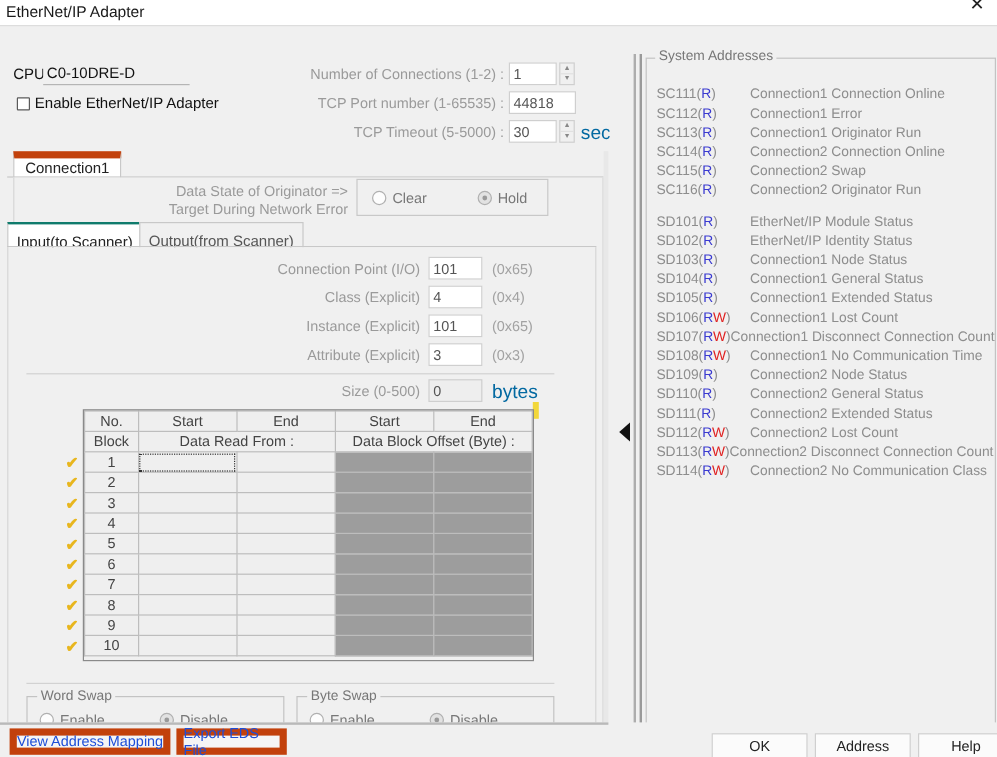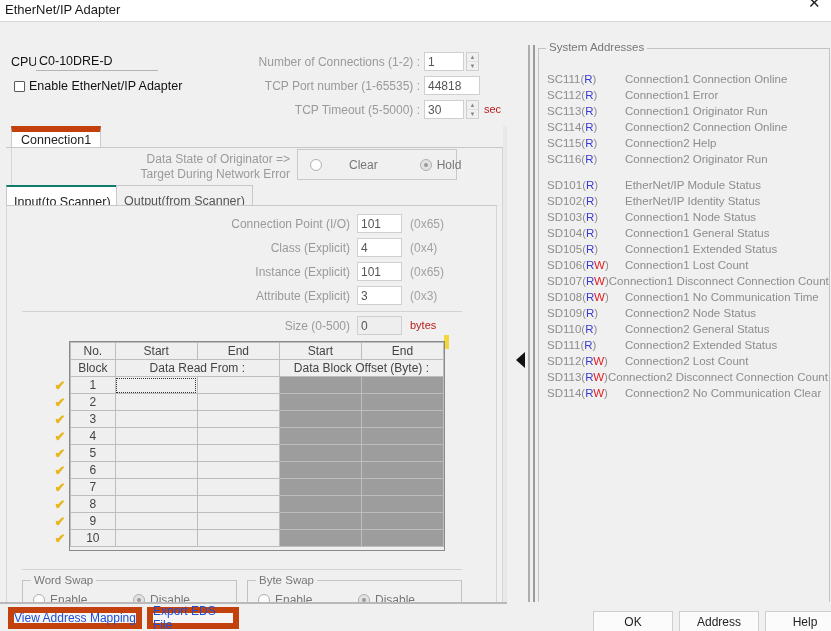--- a/index.html
+++ b/index.html
@@ -67,21 +67,21 @@
   .spin {
     position:absolute; width:13px; height:19px; box-sizing:border-box;
     background:#f0f0f0; border:1px solid #cfcfcf;
     display:flex; flex-direction:column;
   }
   .spin div {
     flex:1; display:flex; align-items:center; justify-content:center;
     font-size:6px; color:#888; line-height:1;
   }
   .spin div:first-child { border-bottom:1px solid #e0e0e0; }
-  .unit-lbl { position:absolute; font-size:11px; color:#b91c1c; }
+  .unit-lbl { position:absolute; font-size:16px; color:#0369a1; }
 
   
   .left-panel {
     position:absolute; left:6px; top:104px; width:497px; height:498px;
     background:#f0f0f0;
   }
   
   .tabstrip1 { position:absolute; left:0px; top:0px; width:497px; height:22px; }
   .tab-conn {
     position:absolute; left:5px; top:0px; height:22px; padding:0 9px;
@@ -283,21 +283,21 @@
       <div class="tabstrip1-line"></div>
 
       <div class="conn-page"></div>
     </div>
 
     <div class="dsoe-lbl">
       <div>Data State of Originator =&gt;</div>
       <div>Target During Network Error</div>
     </div>
     <div class="holdclear-box">
-      <div class="rb-item" style="margin-left:12px;gap:22px;">
+      <div class="rb-item" style="margin-left:12px;">
         <span class="rb"></span>
         <span class="t">Clear</span>
       </div>
       <div class="rb-item" style="margin-left:42px;">
         <span class="rb on"></span>
         <span class="t">Hold</span>
       </div>
     </div>
 
     <div class="tabstrip2">
@@ -485,21 +485,21 @@
           <div class="addr-row">
             <div class="a">SC113(<span class="r">R</span>)</div>
             <div class="d">Connection1 Originator Run</div>
           </div>
           <div class="addr-row">
             <div class="a">SC114(<span class="r">R</span>)</div>
             <div class="d">Connection2 Connection Online</div>
           </div>
           <div class="addr-row">
             <div class="a">SC115(<span class="r">R</span>)</div>
-            <div class="d">Connection2 Help</div>
+            <div class="d">Connection2 Swap</div>
           </div>
           <div class="addr-row">
             <div class="a">SC116(<span class="r">R</span>)</div>
             <div class="d">Connection2 Originator Run</div>
           </div>
           <div class="addr-gap"></div>
           <div class="addr-row">
             <div class="a">SD101(<span class="r">R</span>)</div>
             <div class="d">EtherNet/IP Module Status</div>
           </div>
@@ -546,21 +546,21 @@
           <div class="addr-row">
             <div class="a">SD112(<span class="r">R</span><span class="w">W</span>)</div>
             <div class="d">Connection2 Lost Count</div>
           </div>
           <div class="addr-row">
             <div class="a">SD113(<span class="r">R</span><span class="w">W</span>)</div>
             <div class="d">Connection2 Disconnect Connection Count</div>
           </div>
           <div class="addr-row">
             <div class="a">SD114(<span class="r">R</span><span class="w">W</span>)</div>
-            <div class="d">Connection2 No Communication Clear</div>
+            <div class="d">Connection2 No Communication Class</div>
           </div>
         </div>
     </div>
 
   </div>
 
   <div class="bottom-bar">
     <div class="bottom-rule"></div>
     <div class="btn" style="left:8px; top:5px; width:134px; height:22px;">
       <span>View Address Mapping</span>

